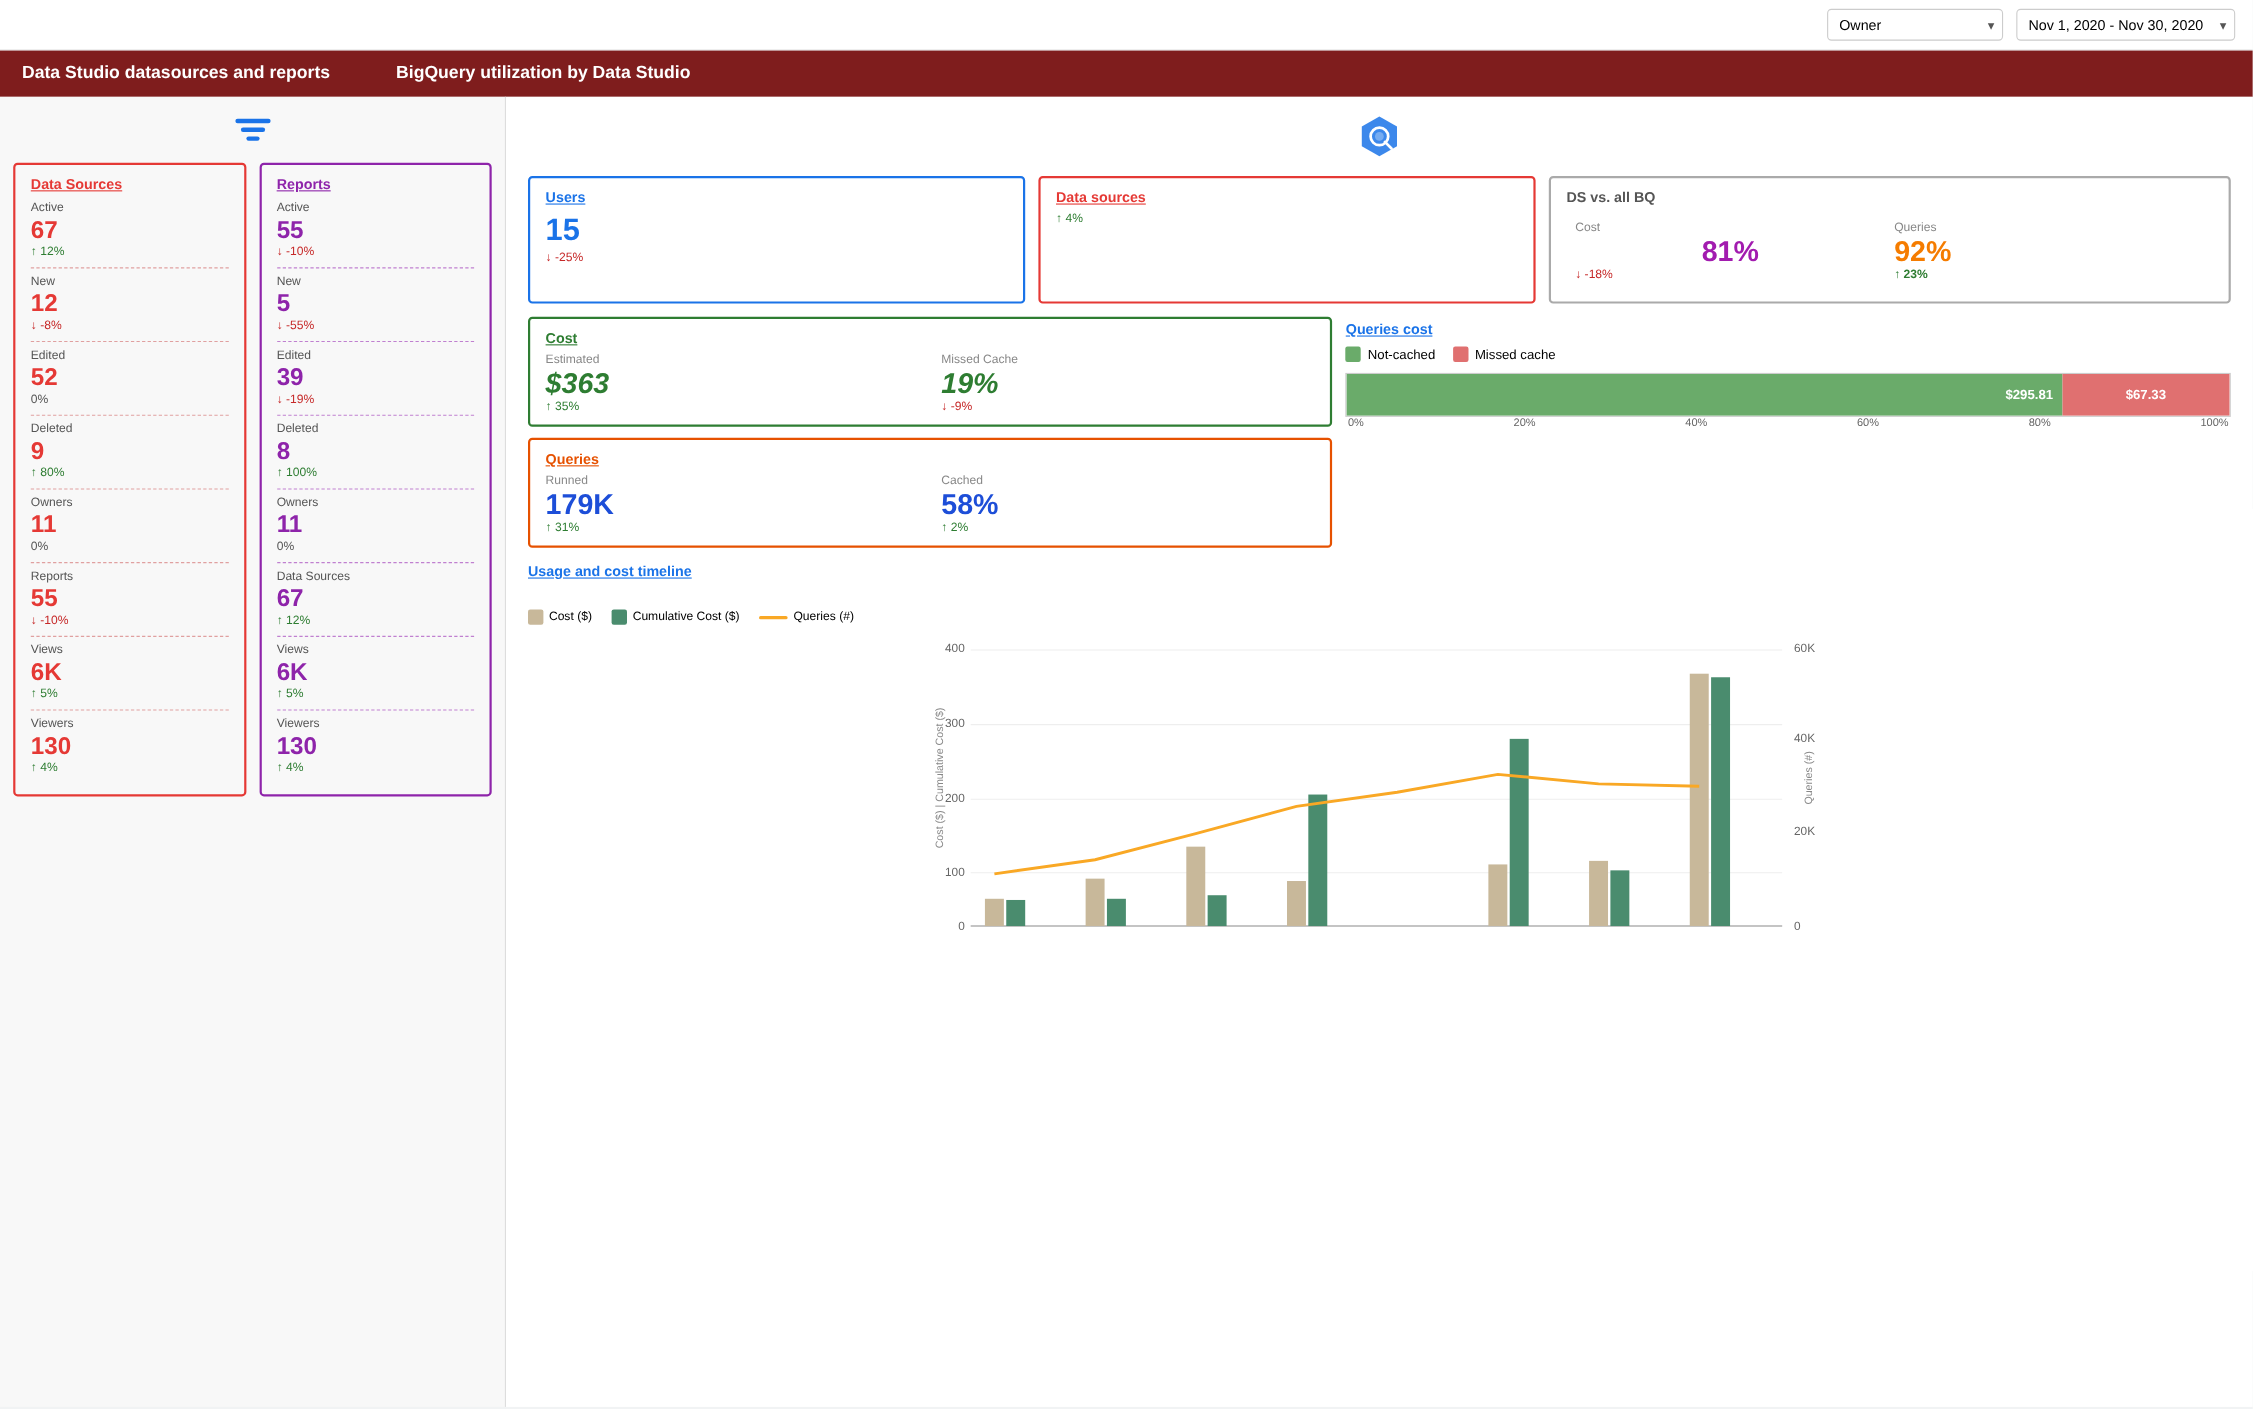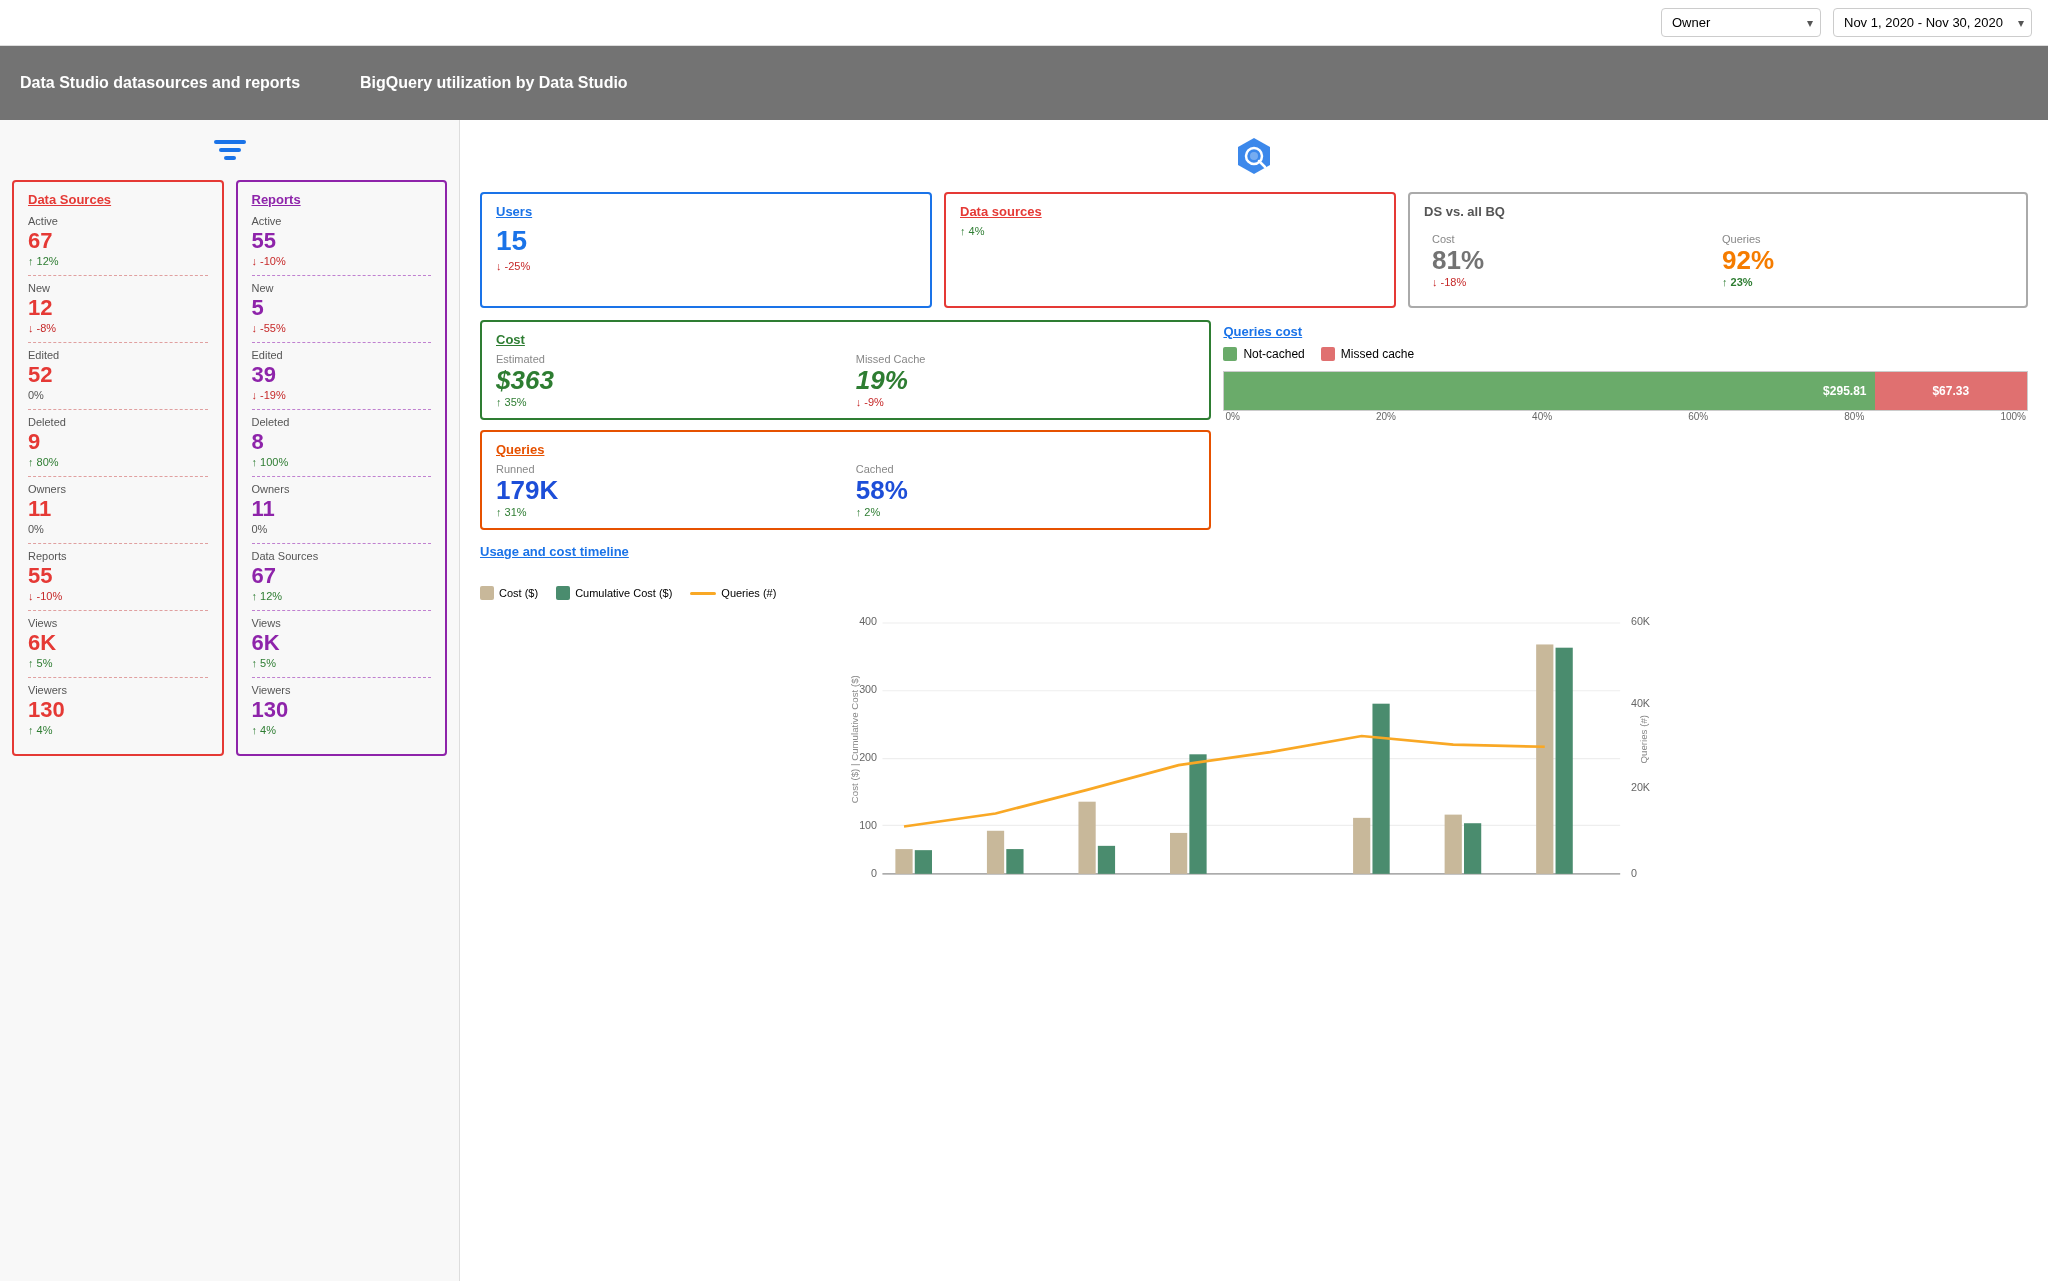--- a/index.html
+++ b/index.html
@@ -33,23 +33,23 @@
       position: absolute;
       right: 8px;
       top: 50%;
       transform: translateY(-50%);
       pointer-events: none;
       font-size: 12px;
       color: #555;
     }
 
     .header-bar {
-      background: #737373;
+      background: #7f1d1d;
       color: #fff;
-      padding: 28px 20px;
+      padding: 12px 20px;
       display: flex;
       align-items: center;
       gap: 60px;
     }
     .header-bar .title-left { font-size: 16px; font-weight: 600; }
     .header-bar .title-right { font-size: 16px; font-weight: 600; }
 
     .main-content {
       display: flex;
       height: calc(100vh - 90px);
@@ -178,21 +178,21 @@
     .metric-change.down { color: #c62828; }
 
     .ds-bq-grid {
       display: grid;
       grid-template-columns: 1fr 1fr;
       gap: 8px;
       padding: 8px;
     }
     .ds-bq-item-label { font-size: 11px; color: #888; }
     .ds-bq-item-value { font-size: 26px; font-weight: 700; }
-    .ds-bq-item-value.gray { color: #737373; }
+    .ds-bq-item-value.gray { color: #a21caf; text-align: center; }
     .ds-bq-item-value.orange { color: #f57c00; }
     .ds-bq-item-change { font-size: 11px; }
     .ds-bq-item-change.down { color: #c62828; }
     .ds-bq-item-change.up { color: #2e7d32; font-weight: bold; }
 
     .cost-box {
       border: 2px solid #2e7d32;
       border-radius: 4px;
       padding: 10px 14px;
       flex: 1;

